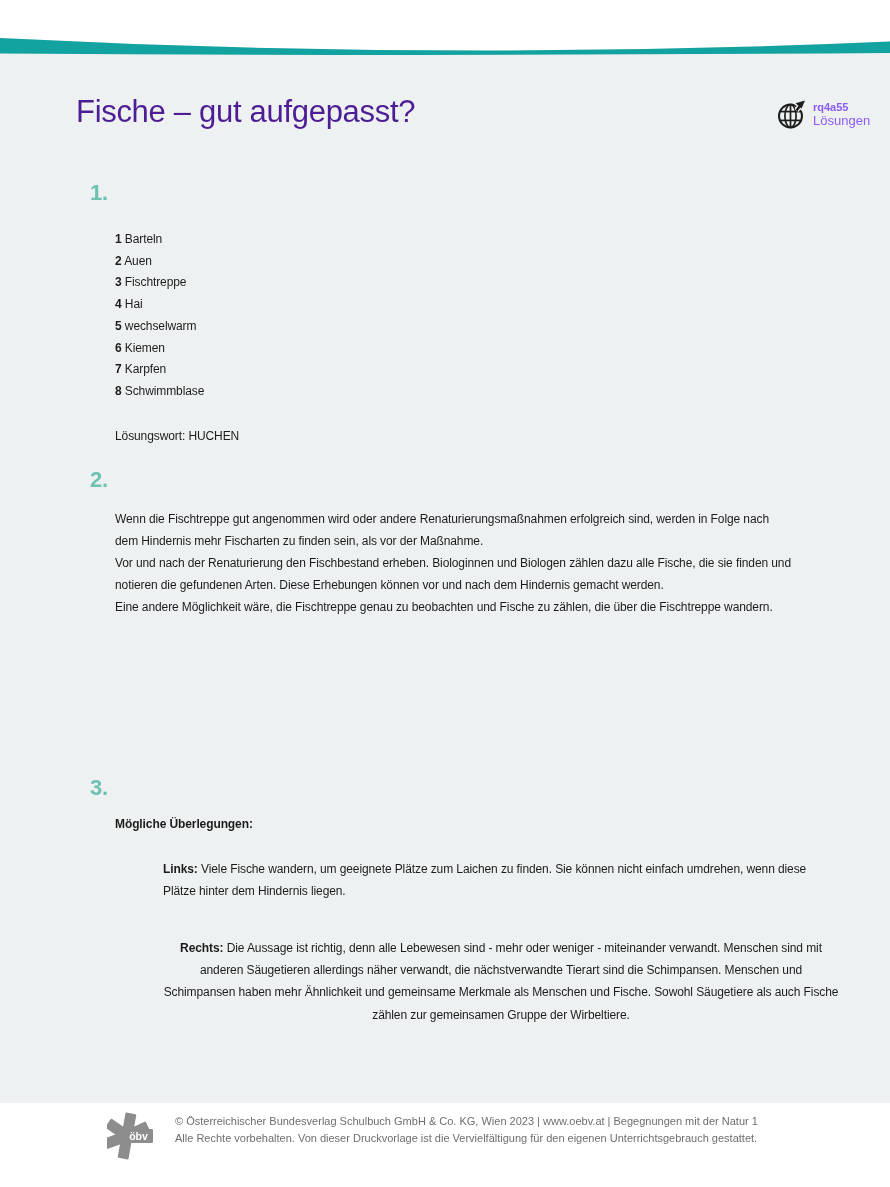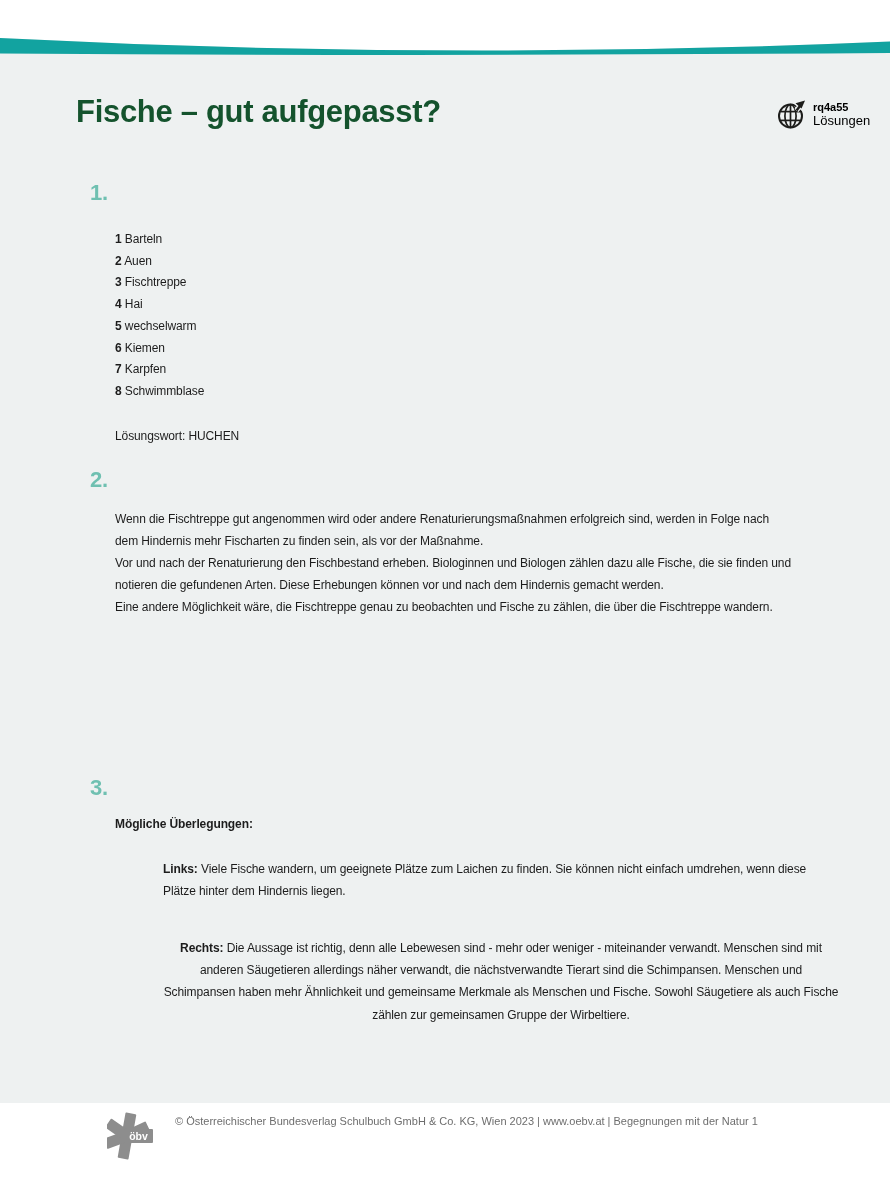--- a/index.html
+++ b/index.html
@@ -11,26 +11,26 @@
     overflow:hidden;
   }
   .content-bg{
     position:absolute;left:0;top:0;
     width:890px;height:1103px;
     background:#eef1f1;
   }
   .header-wave{position:absolute;left:0;top:0;width:890px;height:62px;}
   .doc-title{
     position:absolute;left:76px;top:94px;
-    font-size:31px;font-weight:bold;color:#14532d;
+    font-size:31px;font-weight:normal;color:#4c1d95;
     letter-spacing:-0.3px;
   }
   .webcode{position:absolute;left:777px;top:99px;display:flex;align-items:flex-start;}
   .webcode .wc-icon{width:30px;height:32px;flex:0 0 auto;}
-  .wc-text{margin-left:6px;padding-top:2px;color:#000000;}
+  .wc-text{margin-left:6px;padding-top:2px;color:#8b5cf6;}
   .wc-code{font-size:11px;font-weight:bold;line-height:13px;}
   .wc-label{font-size:13px;line-height:14px;}
   .sec-num{
     position:absolute;left:90px;
     font-size:22px;font-weight:bold;color:#6fc0b1;
     letter-spacing:-0.3px;
   }
   #sec1-num{top:180px;}
   #sec2-num{top:467px;}
   #sec3-num{top:775px;}
@@ -129,16 +129,17 @@
           <rect x="-5.5" y="-23" width="11" height="23" rx="1" transform="rotate(190)"></rect>
           <rect x="-5.5" y="-23" width="11" height="23" rx="1" transform="rotate(250)"></rect>
           <rect x="-5.5" y="-23" width="11" height="23" rx="1" transform="rotate(305)"></rect>
         </g>
         <rect x="17" y="17" width="29" height="14" rx="1"></rect>
       </g>
       <text x="31.5" y="28" text-anchor="middle" font-family="Liberation Sans, sans-serif" font-size="10.5" font-weight="bold" fill="#ffffff">öbv</text>
     </svg>
     <div class="footer-text">
       <div>© Österreichischer Bundesverlag Schulbuch GmbH &amp; Co. KG, Wien 2023 | www.oebv.at | Begegnungen mit der Natur 1</div>
+      <div>Alle Rechte vorbehalten. Von dieser Druckvorlage ist die Vervielfältigung für den eigenen Unterrichtsgebrauch gestattet.</div>
     </div>
   </div>
 
 </div>
 
 </body></html>

